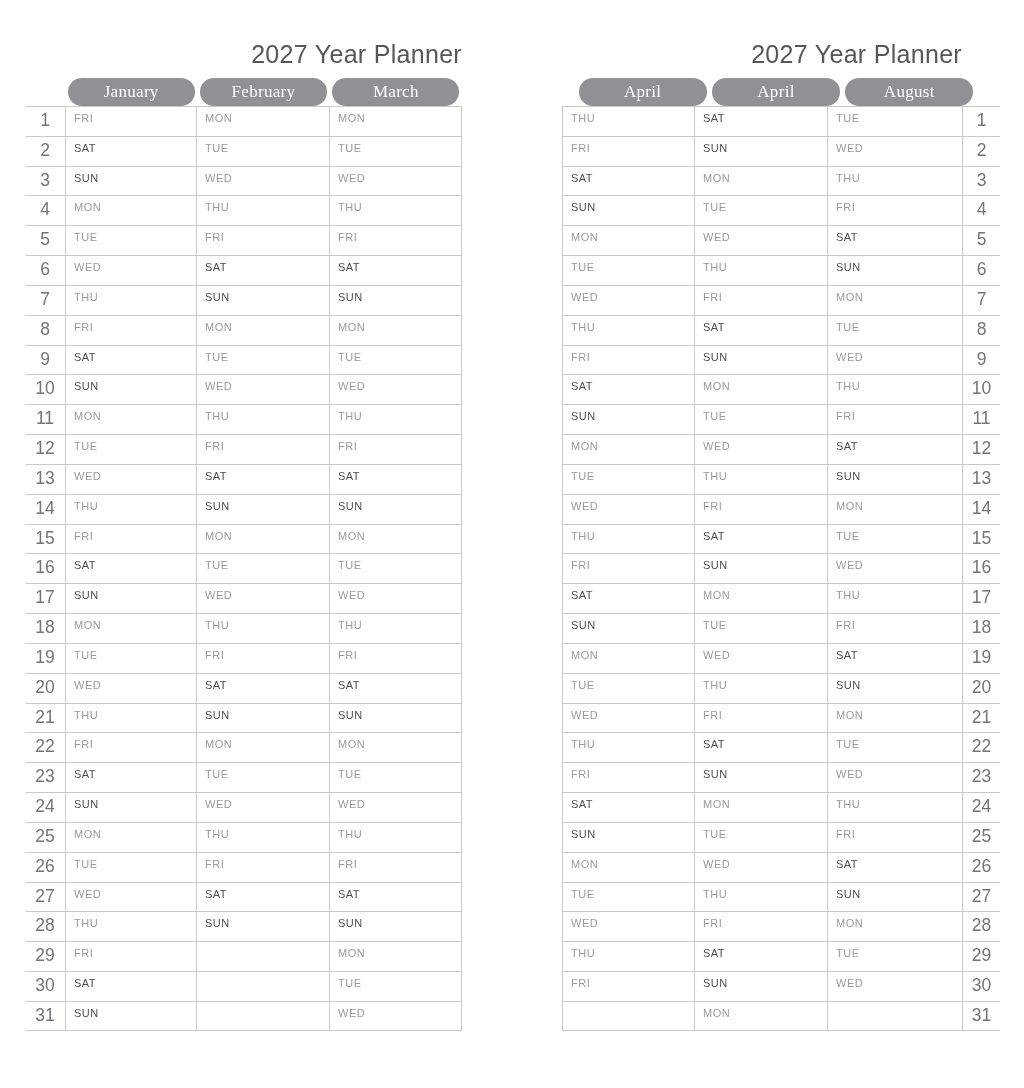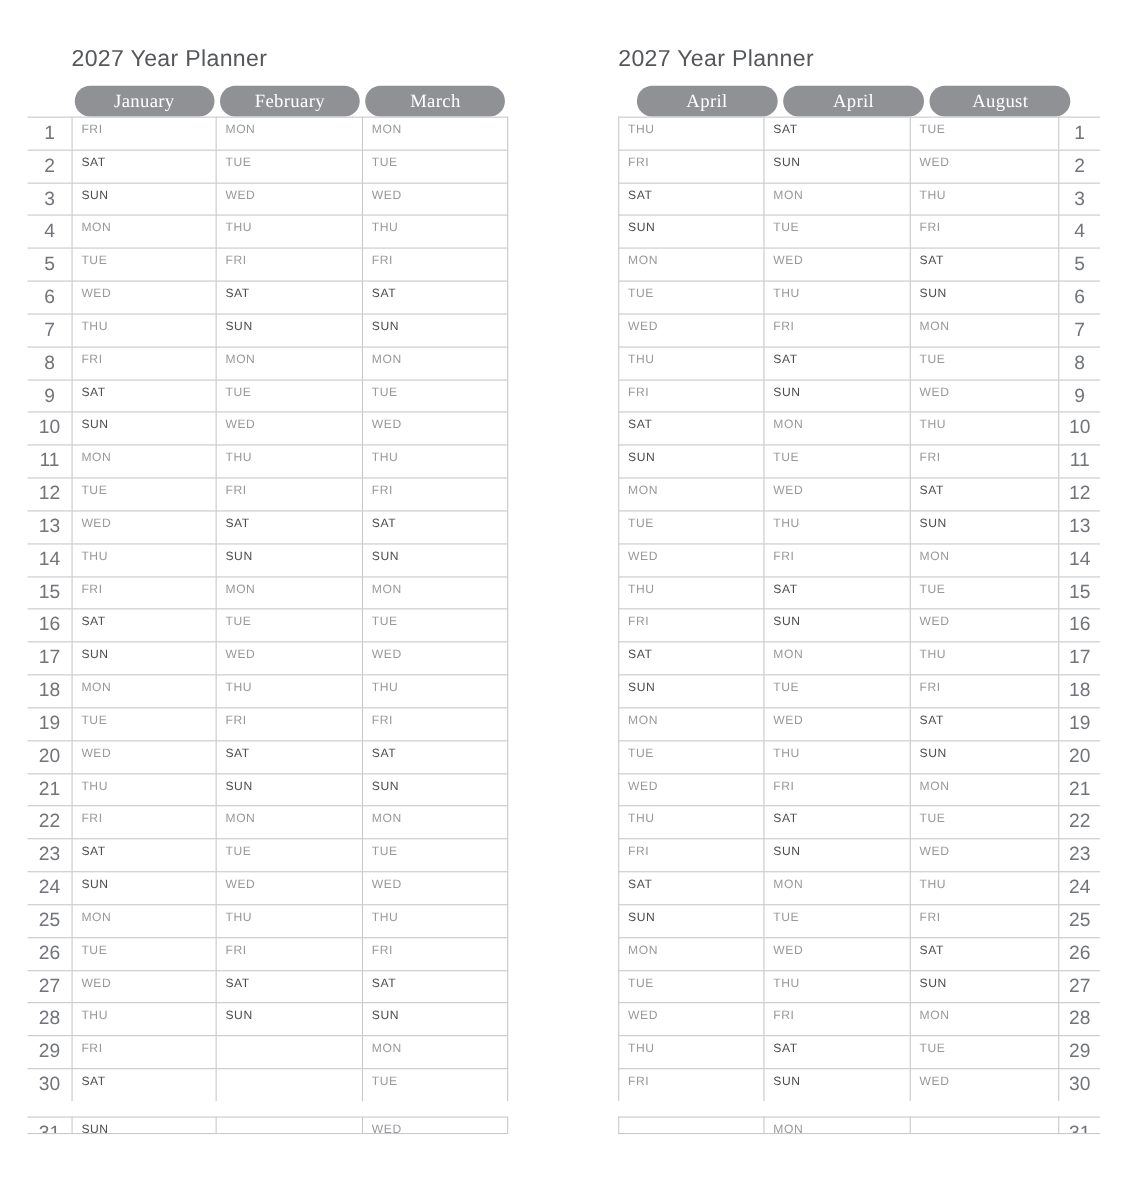--- a/index.html
+++ b/index.html
@@ -19,23 +19,23 @@
     font-family:"Liberation Sans","DejaVu Sans",sans-serif;
     position:relative;
     overflow:hidden;
   }
   .panel{position:absolute;top:0;height:1088px;}
   .panel-left{left:25px;width:437px;}
   .panel-right{left:562px;width:438px;}
 
   .panel-title{
     position:absolute;top:41px;height:26px;
-    font-size:21px;letter-spacing:0.3px;
+    font-size:25px;letter-spacing:0.3px;
     color:var(--title);
-    text-align:left;line-height:26px;
+    text-align:right;line-height:26px;
     white-space:nowrap;
   }
   .panel-left .panel-title{left:40px;width:397px;}
   .panel-right .panel-title{left:0;width:400px;}
 
   .pills{
     position:absolute;top:78px;height:28px;
     display:flex;
   }
   .panel-left .pills{left:40px;width:397px;}
@@ -62,21 +62,21 @@
   }
   .panel-left  .grid{grid-template-columns:40px 131px 133px 133px;}
   .panel-right .grid{grid-template-columns:132px 133px 135px 38px;}
 
   .cell{
     border-top:1px solid var(--border);
     overflow:hidden;
   }
   .cell.v{border-left:1px solid var(--border);}
   .cell.vr{border-right:1px solid var(--border);}
-  .cell.bb{border-bottom:1px solid var(--border);margin-top:14px;}
+  .cell.bb{border-bottom:1px solid var(--border);}
 
   .day-cell{
     padding:5px 0 0 8px;
     font-size:11px;
     letter-spacing:0.5px;
     color:var(--wd);
   }
   .day-cell.weekend{
     font-weight:400;
     color:var(--wd-weekend);

